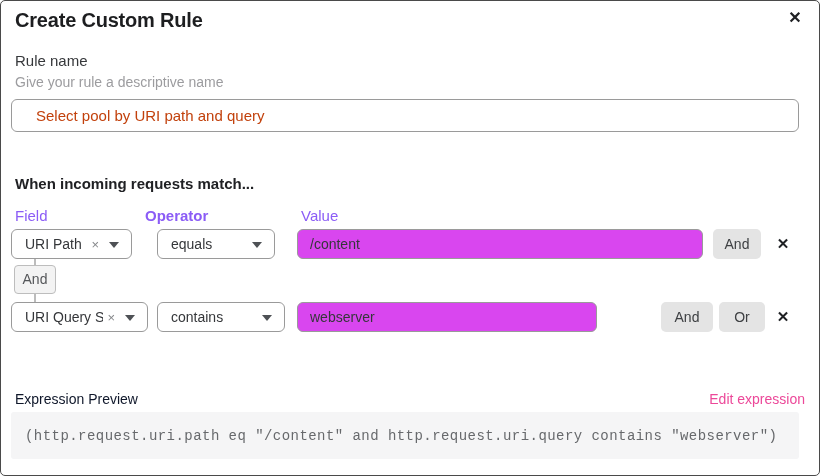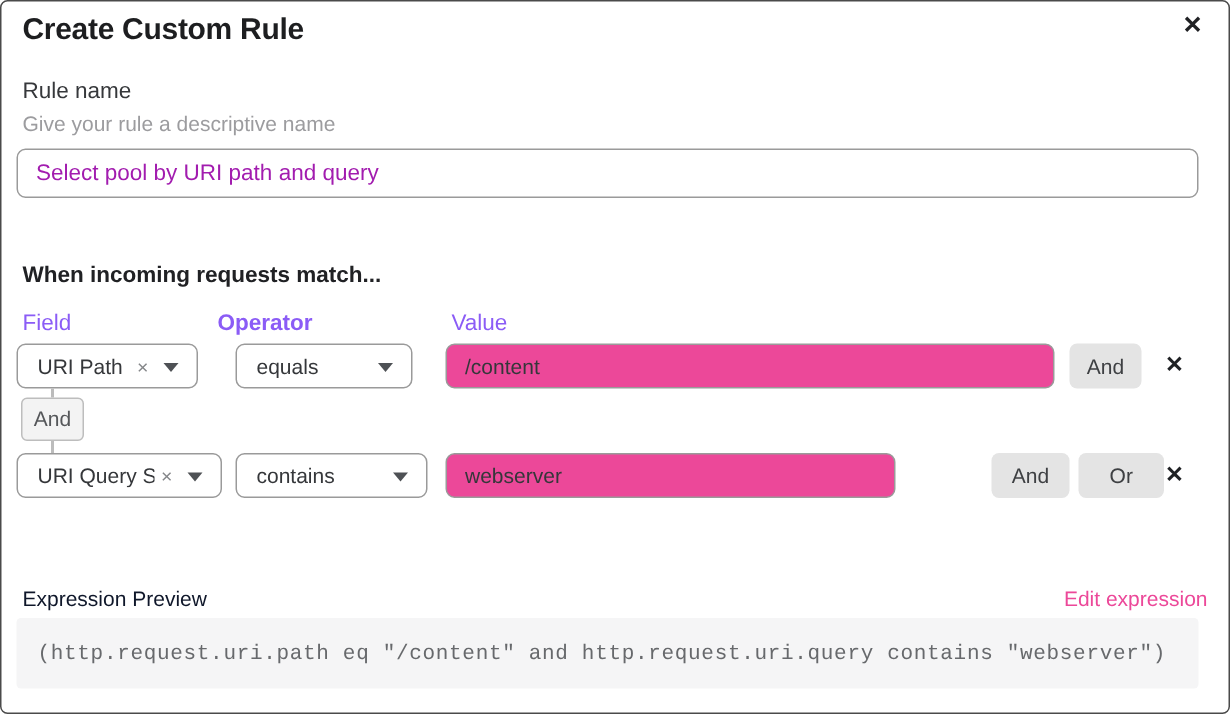--- a/index.html
+++ b/index.html
@@ -22,21 +22,21 @@
     line-height:22px; cursor:pointer;
   }
 
   .field-label{ position:absolute; font-size:15px; color:#36383b; }
   .helper-text{ position:absolute; font-size:14px; color:#9c9c9f; }
 
   .text-input{
     position:absolute; height:33px;
     border:1px solid #9a9a9a; border-radius:6px; background:#fff;
     font-family:"Liberation Sans", sans-serif;
-    font-size:15px; color:#a21caf; padding:0 12px; outline:none;
+    font-size:15px; color:#c2410c; padding:0 24px; outline:none;
   }
 
   .section-heading{
     position:absolute; left:14px; top:174px;
     font-size:15px; font-weight:700; color:#202124;
   }
   .col-label{ position:absolute; top:206px; font-size:15px; color:#8b5cf6; }
 
   .select-box{
     position:absolute; height:30px;
@@ -49,21 +49,21 @@
     flex:0 0 auto; font-size:13px; color:#85878a; padding:0 4px; cursor:pointer; line-height:1;
   }
   .caret{
     flex:0 0 auto; width:0; height:0; margin:2px 12px 0 6px;
     border-left:5px solid transparent; border-right:5px solid transparent;
     border-top:6px solid #4e5155;
   }
 
   .row-input{
     position:absolute; height:30px;
-    border:1px solid #9a9a9a; border-radius:6px; background:#ec4899;
+    border:1px solid #9a9a9a; border-radius:6px; background:#d946ef;
     font-family:"Liberation Sans", sans-serif;
     font-size:14px; color:#35373a; padding:0 12px; outline:none;
   }
 
   .gray-btn{
     position:absolute; height:30px; border:none; border-radius:5px;
     background:#e4e4e4; color:#3e4043; font-size:14px;
     font-family:"Liberation Sans", sans-serif; cursor:pointer;
   }
   .remove-x{
@@ -132,21 +132,21 @@
     <span class="sel-text">URI Query St...</span>
     <span class="clear-x">×</span>
     <span class="caret"></span>
   </div>
   <div class="select-box" style="left:156px; top:301px; width:128px;">
     <span class="sel-text">contains</span>
     <span class="caret"></span>
   </div>
   <input class="row-input" style="left: 296px; top: 301px; width: 300px;" type="text" value="webserver">
   <button class="gray-btn" style="left:660px; top:301px; width:52px;">And</button>
-  <button class="gray-btn" style="left:718px; top:301px; width:57px;">Or</button>
+  <button class="gray-btn" style="left:718px; top:301px; width:46px;">Or</button>
   <div class="remove-x" style="left:772px; top:301px;">✕</div>
 
   <div class="preview-label">Expression Preview</div>
   <a class="edit-link" href="#">Edit expression</a>
   <div class="code-box">
     <span class="code-text">(http.request.uri.path eq "/content" and http.request.uri.query contains "webserver")</span>
   </div>
 
 </div>
 

